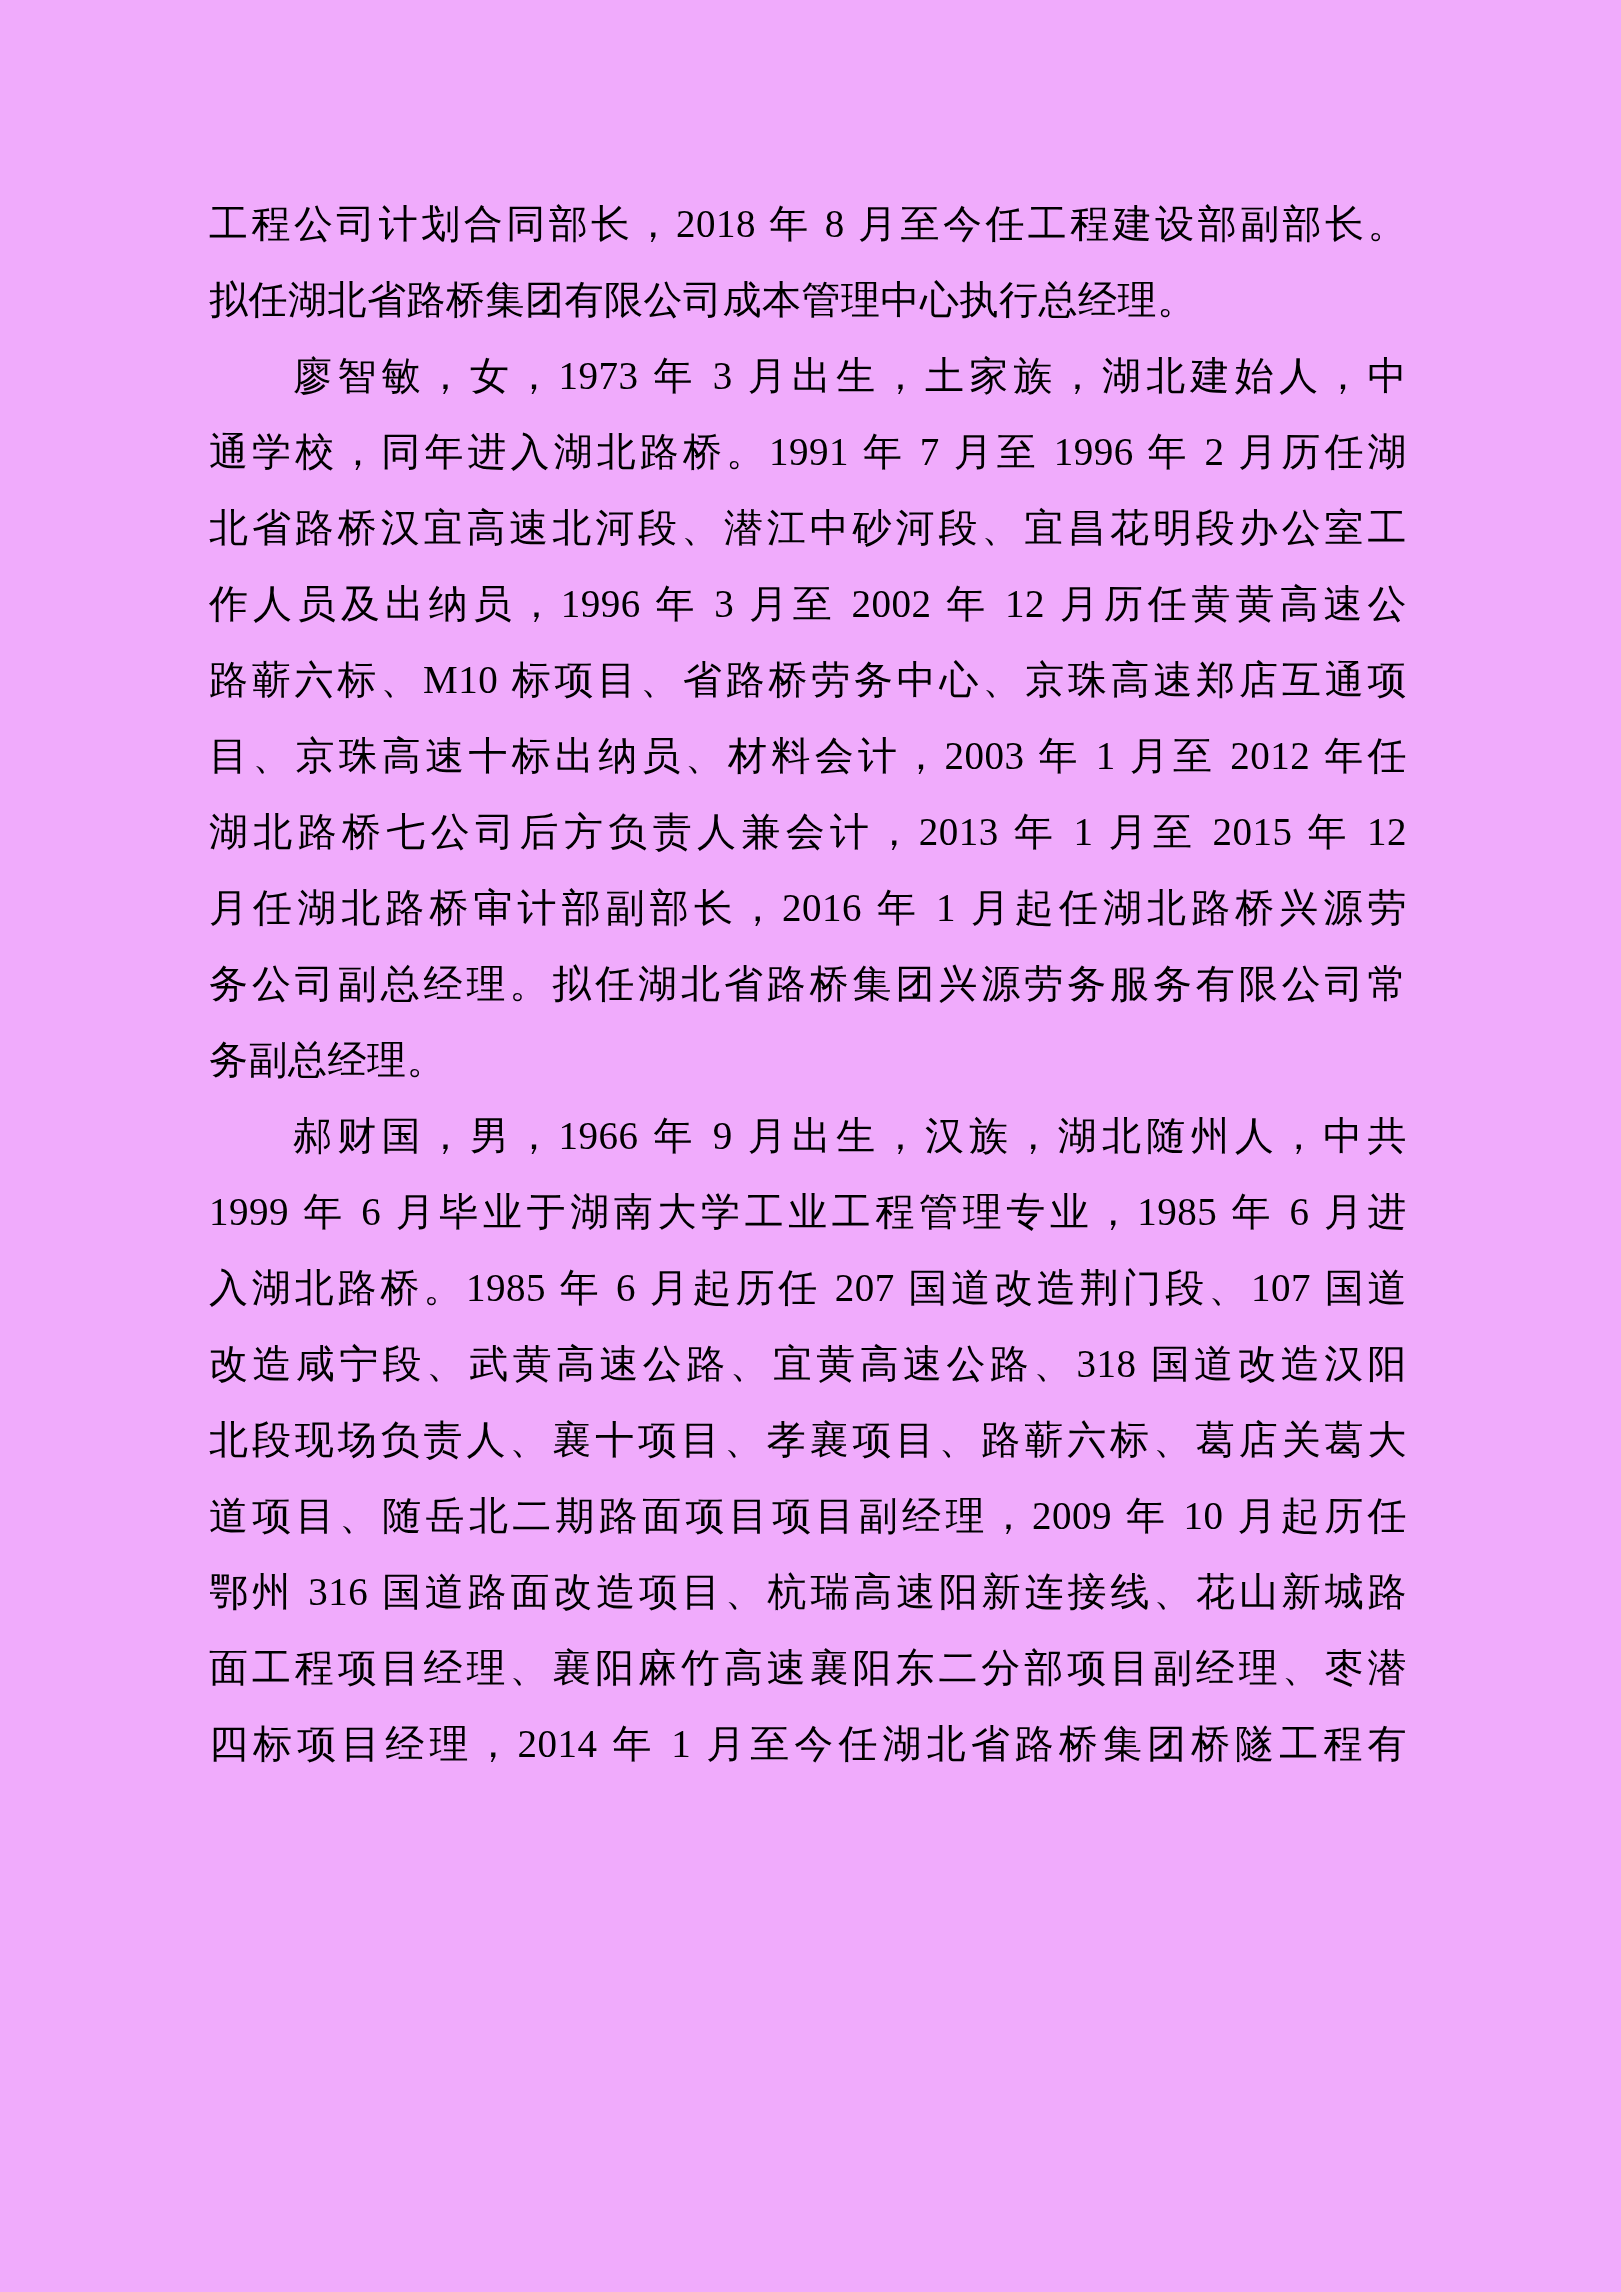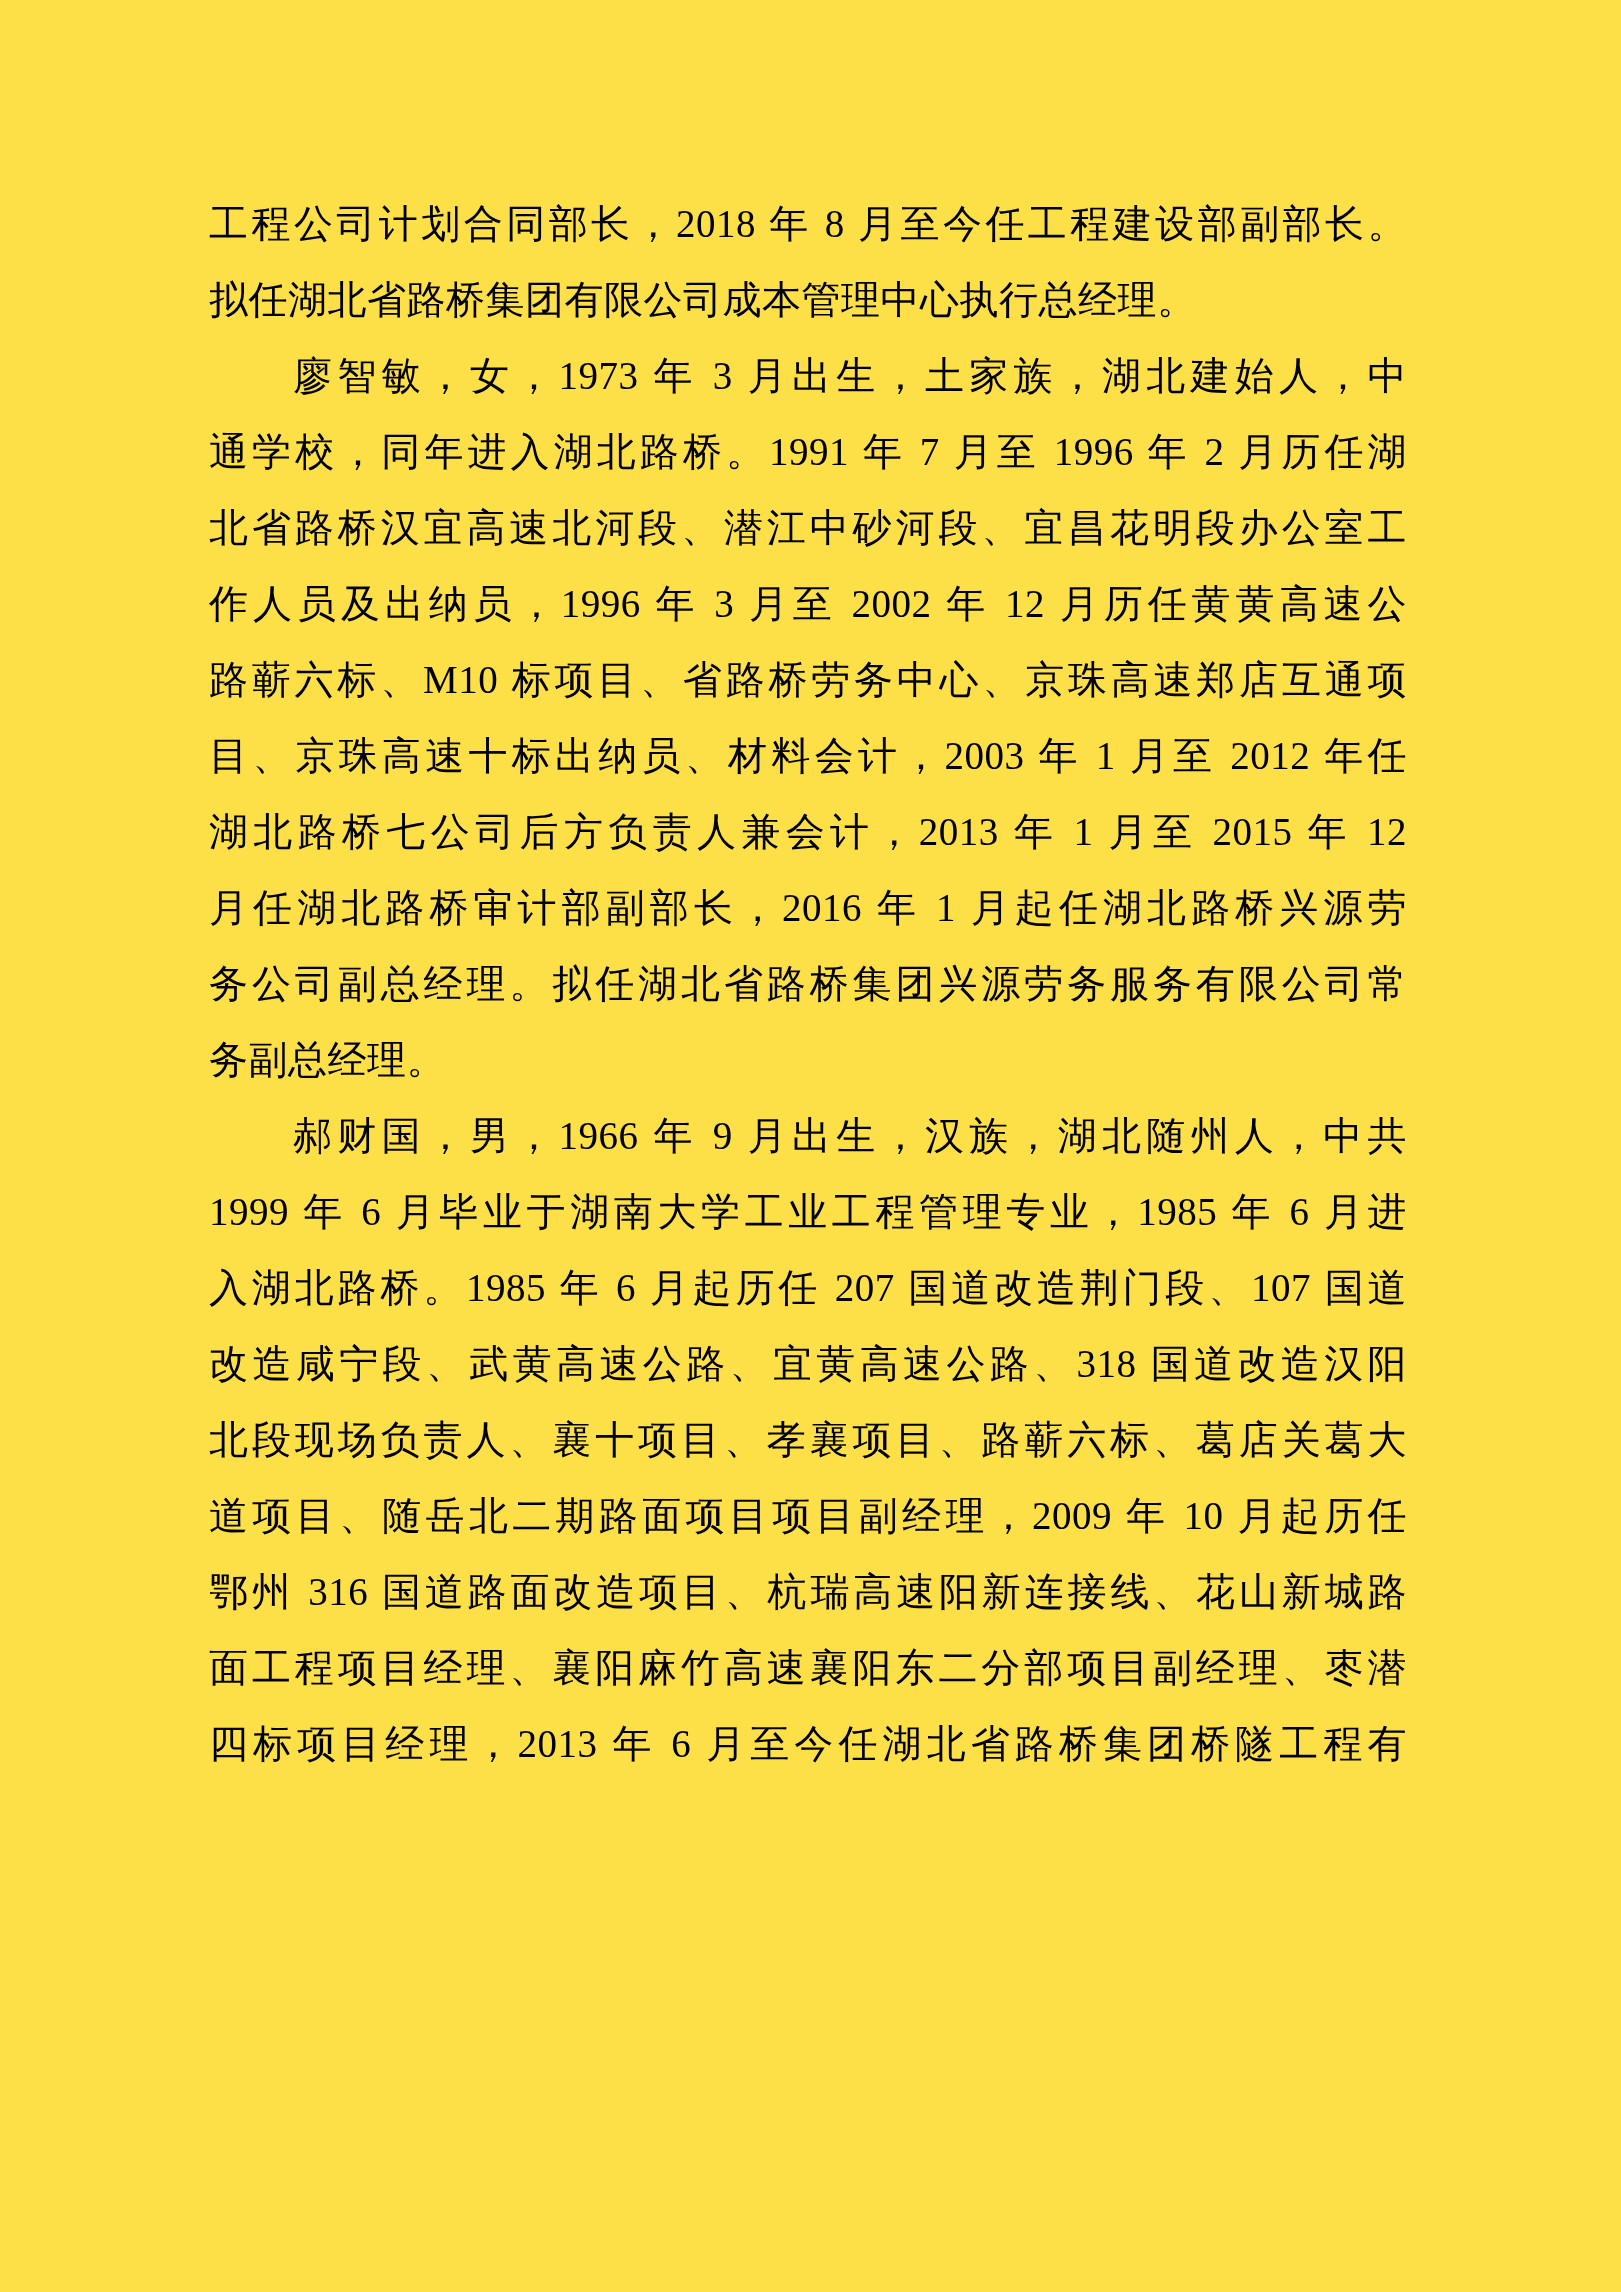--- a/index.html
+++ b/index.html
@@ -5,21 +5,21 @@
   html, body {
     margin: 0;
     padding: 0;
     background: #e8e8e8;
   }
   .page {
     position: relative;
     width: 1621px;
     height: 2293px;
     margin: 0 auto;
-    background: #fde047;
+    background: #f0abfc;
     overflow: hidden;
     font-family: "Liberation Serif", "DejaVu Serif", serif;
     color: #000000;
   }
   .content {
     position: absolute;
     left: 209px;
     top: 186px;
     width: 1198px;
   }
@@ -68,17 +68,17 @@
       </div>
       <div class="paragraph">
         <div class="line indent">郝财国，男，1966 年 9 月出生，汉族，湖北随州人，中共</div>
         <div class="line">1999 年 6 月毕业于湖南大学工业工程管理专业，1985 年 6 月进</div>
         <div class="line">入湖北路桥。1985 年 6 月起历任 207 国道改造荆门段、107 国道</div>
         <div class="line">改造咸宁段、武黄高速公路、宜黄高速公路、318 国道改造汉阳</div>
         <div class="line">北段现场负责人、襄十项目、孝襄项目、路蕲六标、葛店关葛大</div>
         <div class="line">道项目、随岳北二期路面项目项目副经理，2009 年 10 月起历任</div>
         <div class="line">鄂州 316 国道路面改造项目、杭瑞高速阳新连接线、花山新城路</div>
         <div class="line">面工程项目经理、襄阳麻竹高速襄阳东二分部项目副经理、枣潜</div>
-        <div class="line">四标项目经理，2013 年 6 月至今任湖北省路桥集团桥隧工程有</div>
+        <div class="line">四标项目经理，2014 年 1 月至今任湖北省路桥集团桥隧工程有</div>
       </div>
     </div>
 </div>
 
 
 </body></html>

